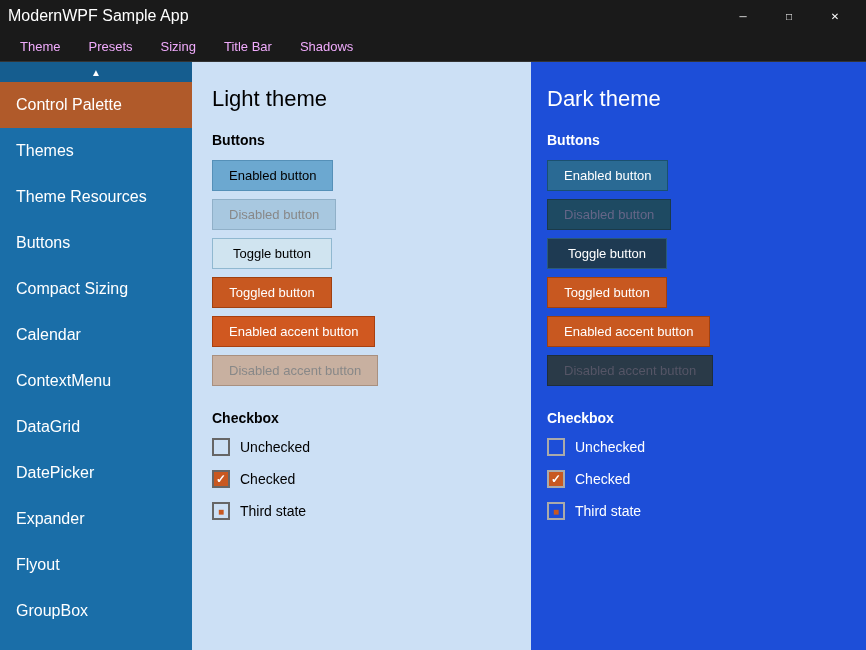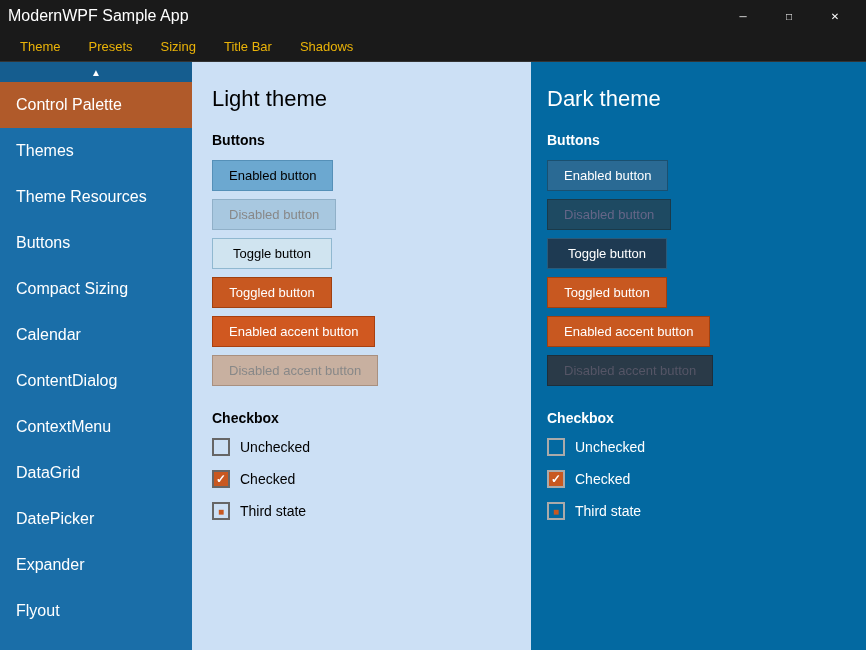--- a/index.html
+++ b/index.html
@@ -31,21 +31,21 @@
       height: 30px;
       display: flex;
       align-items: center;
       padding: 0 8px;
       gap: 4px;
       border-bottom: 1px solid #333;
     }
     .menu-item {
       padding: 4px 12px;
       font-size: 13px;
-      color: #eab308;
+      color: #f0abfc;
       cursor: pointer;
     }
 
     
     .app-body {
       display: flex;
       height: calc(650px - 62px);
     }
 
     
@@ -85,21 +85,21 @@
     .theme-panel {
       flex: 1;
       padding: 24px 20px;
       overflow-y: auto;
     }
     .light-panel {
       background: #cce0f5;
       color: #000;
     }
     .dark-panel {
-      background: #0369a1;
+      background: #1d4ed8;
       color: #fff;
       padding-left: 16px;
     }
 
     .theme-title {
       font-size: 22px;
       font-weight: 300;
       margin-bottom: 20px;
     }
     .light-panel .theme-title { color: #000; }
@@ -314,21 +314,20 @@
 <div class="app-body">
 
   <div class="sidebar">
     <div class="sidebar-scroll-btn">▲</div>
     <div class="sidebar-item active">Control Palette</div>
     <div class="sidebar-item">Themes</div>
     <div class="sidebar-item">Theme Resources</div>
     <div class="sidebar-item">Buttons</div>
     <div class="sidebar-item">Compact Sizing</div>
     <div class="sidebar-item">Calendar</div>
-    <div class="sidebar-item">ContentDialog</div>
     <div class="sidebar-item">ContextMenu</div>
     <div class="sidebar-item">DataGrid</div>
     <div class="sidebar-item">DatePicker</div>
     <div class="sidebar-item">Expander</div>
     <div class="sidebar-item">Flyout</div>
     <div class="sidebar-item">GroupBox</div>
 
   </div>
 
   <div class="content-area">

